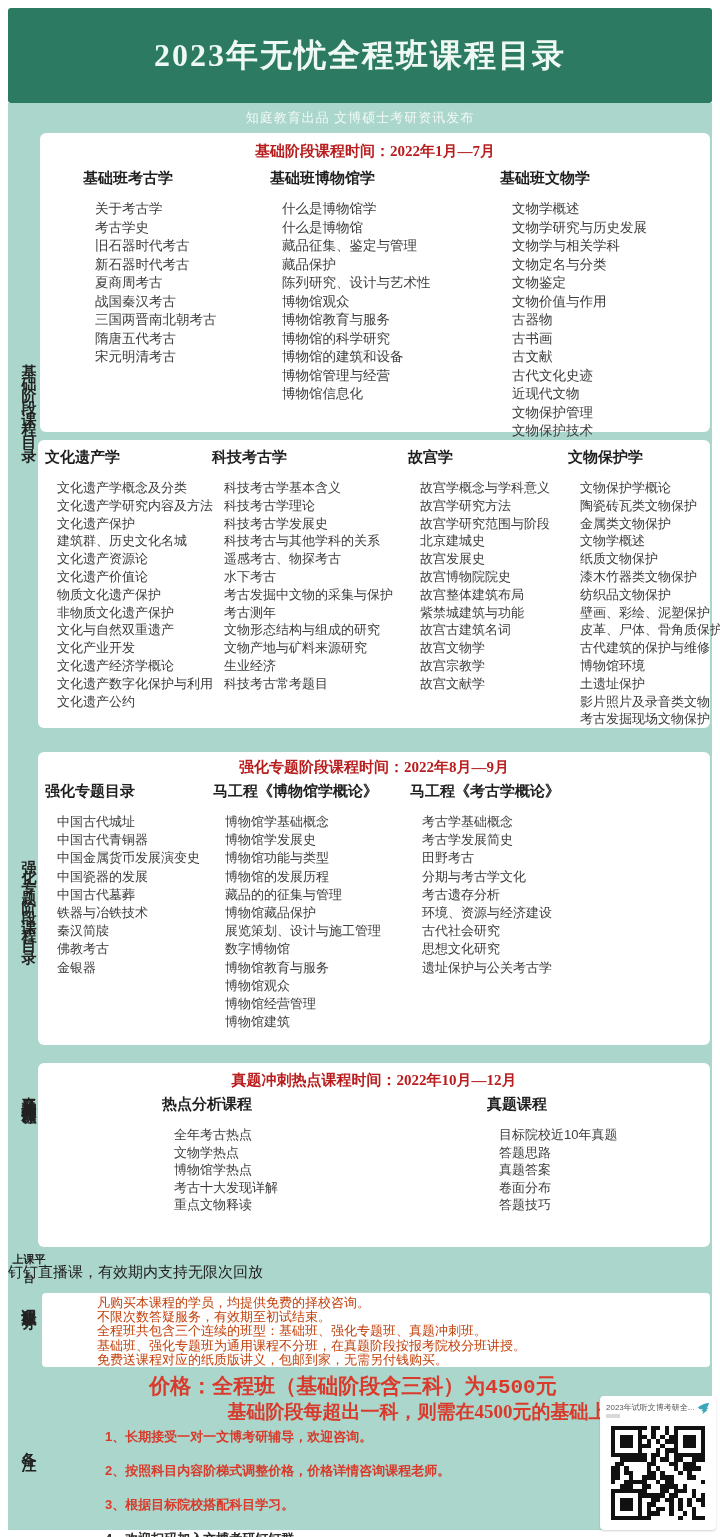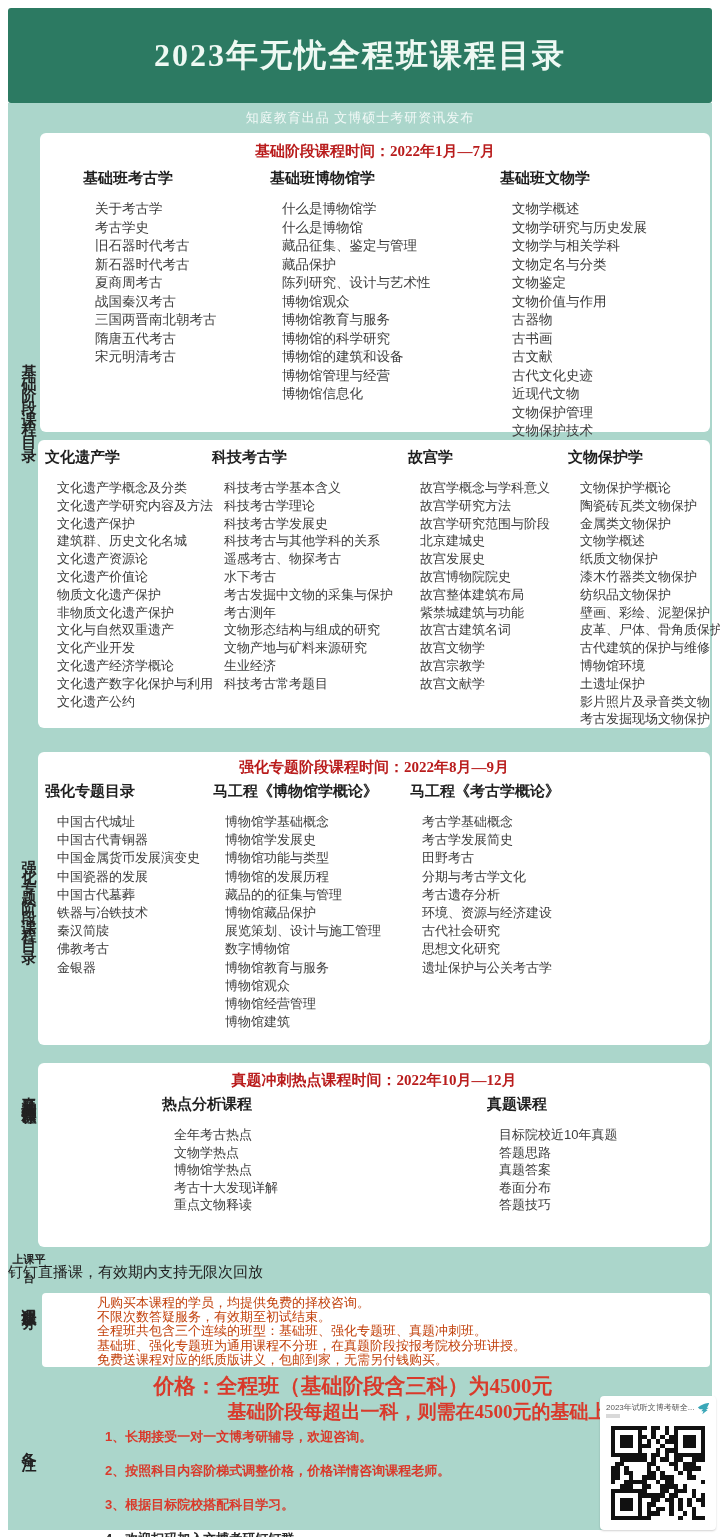--- a/index.html
+++ b/index.html
@@ -45,21 +45,21 @@
   .platform-text{position:absolute;left:8px;width:704px;top:1263px;
                  font-weight:400;font-size:15px;color:#1e1e1e;}
   
   .services-box{position:absolute;left:42px;top:1293px;width:668px;height:74px;background:#fff;
                 border-radius:4px;}
   .services-box ul{list-style:none;margin:0;padding:3px 0 0 55px;font-size:13px;
                    line-height:14.2px;color:#c2410c;}
   .services-box li{white-space:nowrap;}
   
   .price1{position:absolute;left:8px;width:690px;top:1372px;text-align:center;color:#d93a2b;
-          font-weight:700;font-size:21px;font-family:Liberation Serif, serif;}
+          font-weight:700;font-size:21px;font-family:Liberation Mono, monospace;}
   .price2{position:absolute;left:8px;width:704px;top:1399px;text-align:right;color:#d93a2b;
           font-weight:700;font-size:19px;font-family:"Liberation Serif","DejaVu Serif",serif;}
   .notes-list{position:absolute;left:105px;top:1428px;list-style:none;margin:0;padding:0;}
   .notes-list li{font-size:13px;font-weight:700;color:#d93a2b;margin-bottom:16px;white-space:nowrap;}
   .notes-list li:nth-child(4){color:#2b2b2b;}
   
   .qr-card{position:absolute;left:600px;top:1396px;width:116px;height:134px;background:#fff;
            border-radius:4px;box-shadow:0 1px 2px rgba(0,0,0,.18);}
   .qr-title{position:absolute;left:6px;top:6px;width:90px;font-size:8px;color:#555;
             white-space:nowrap;overflow:hidden;}

